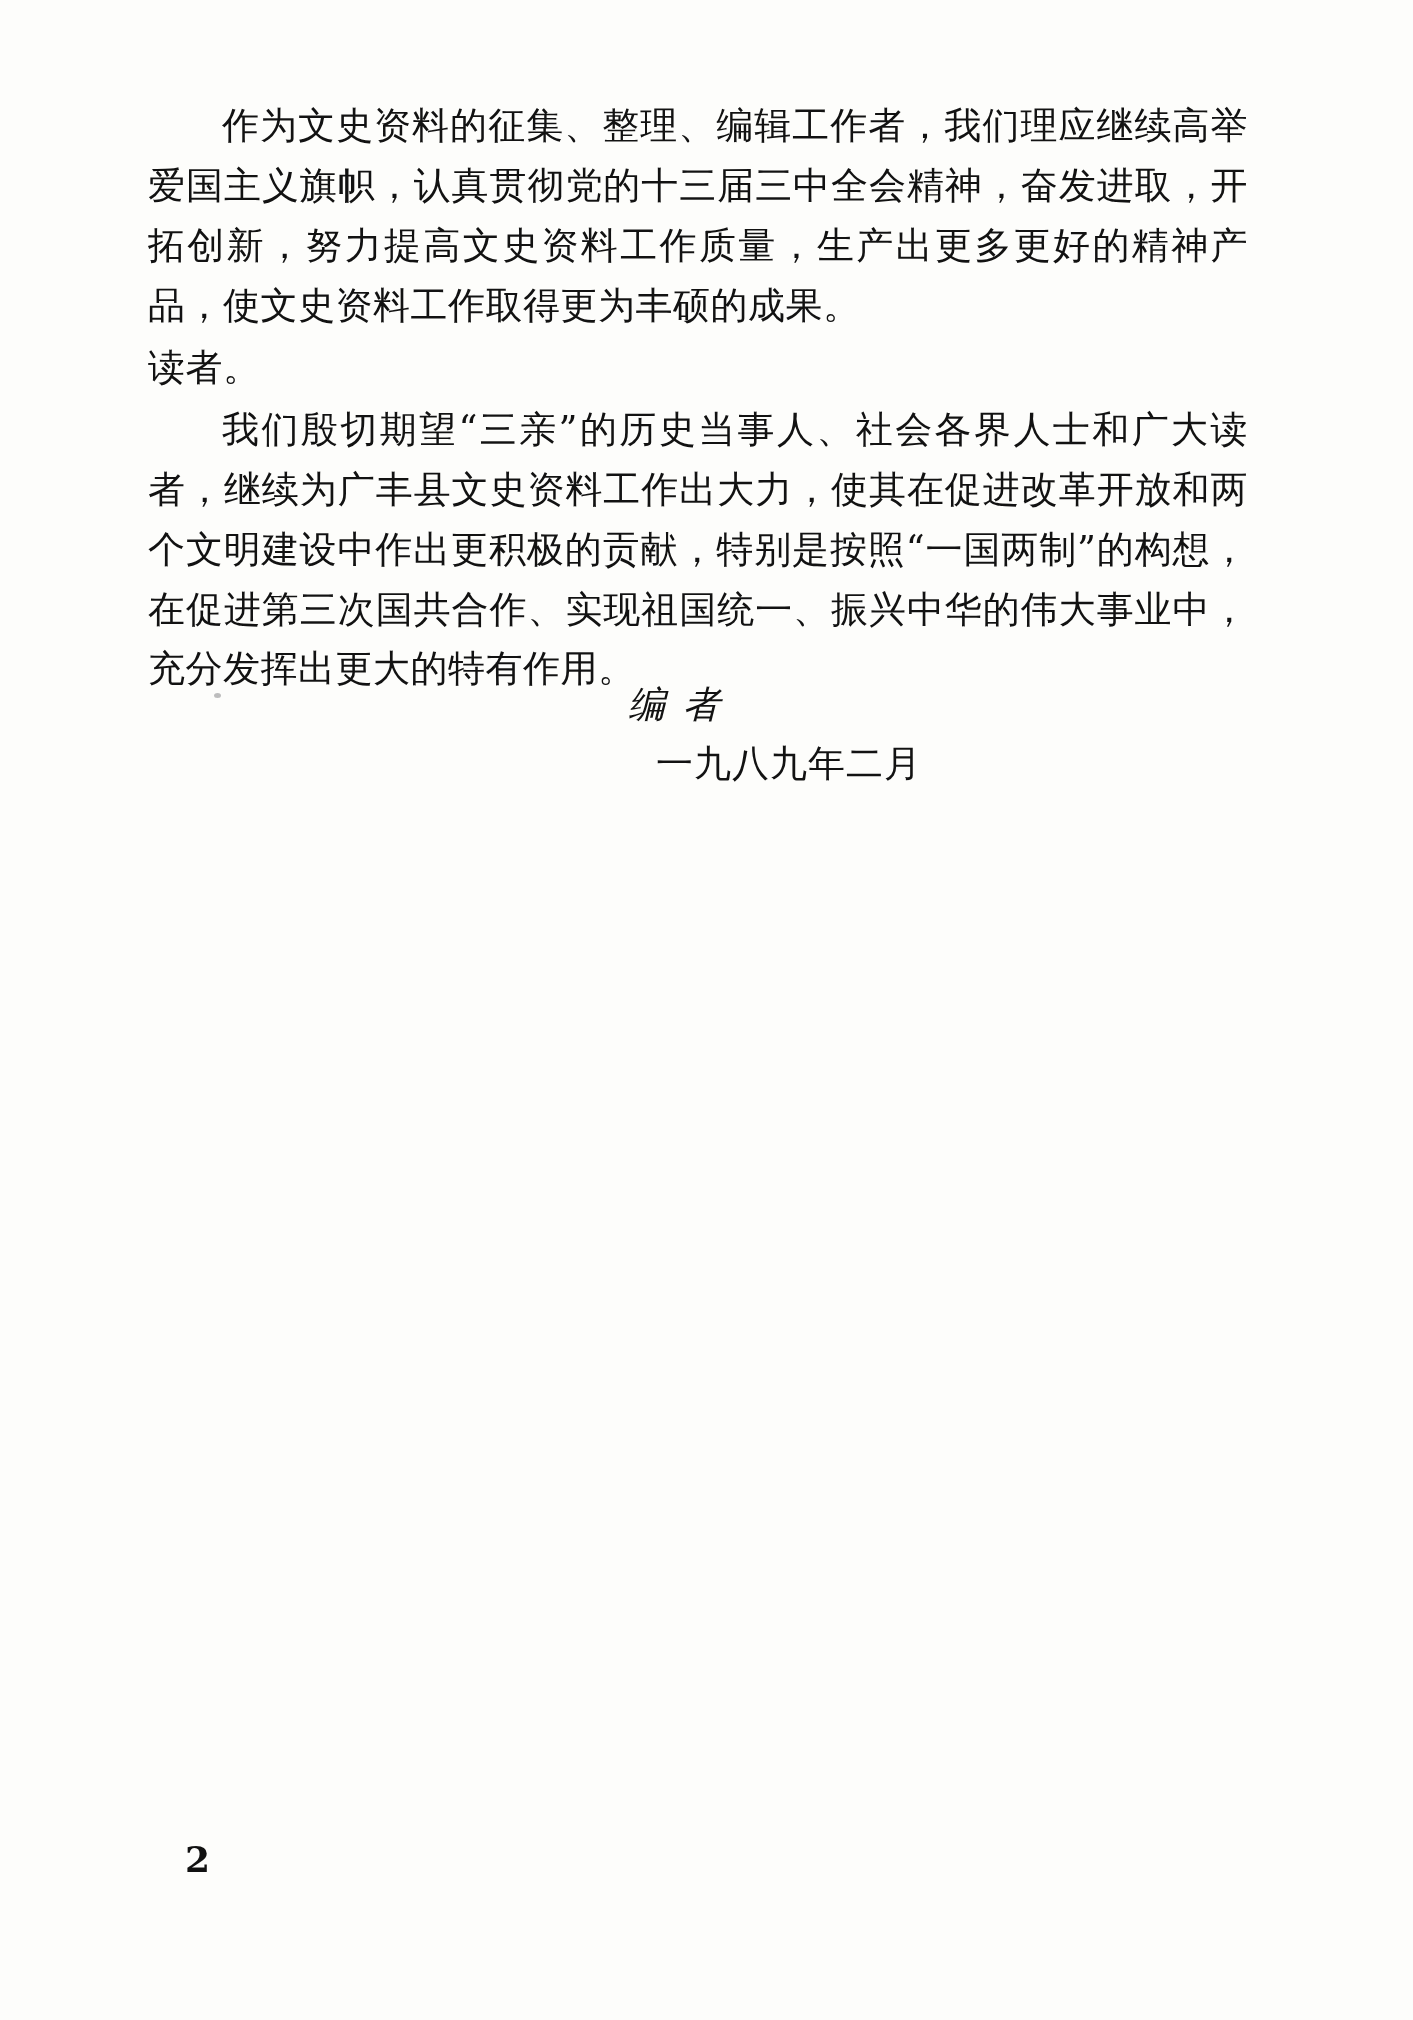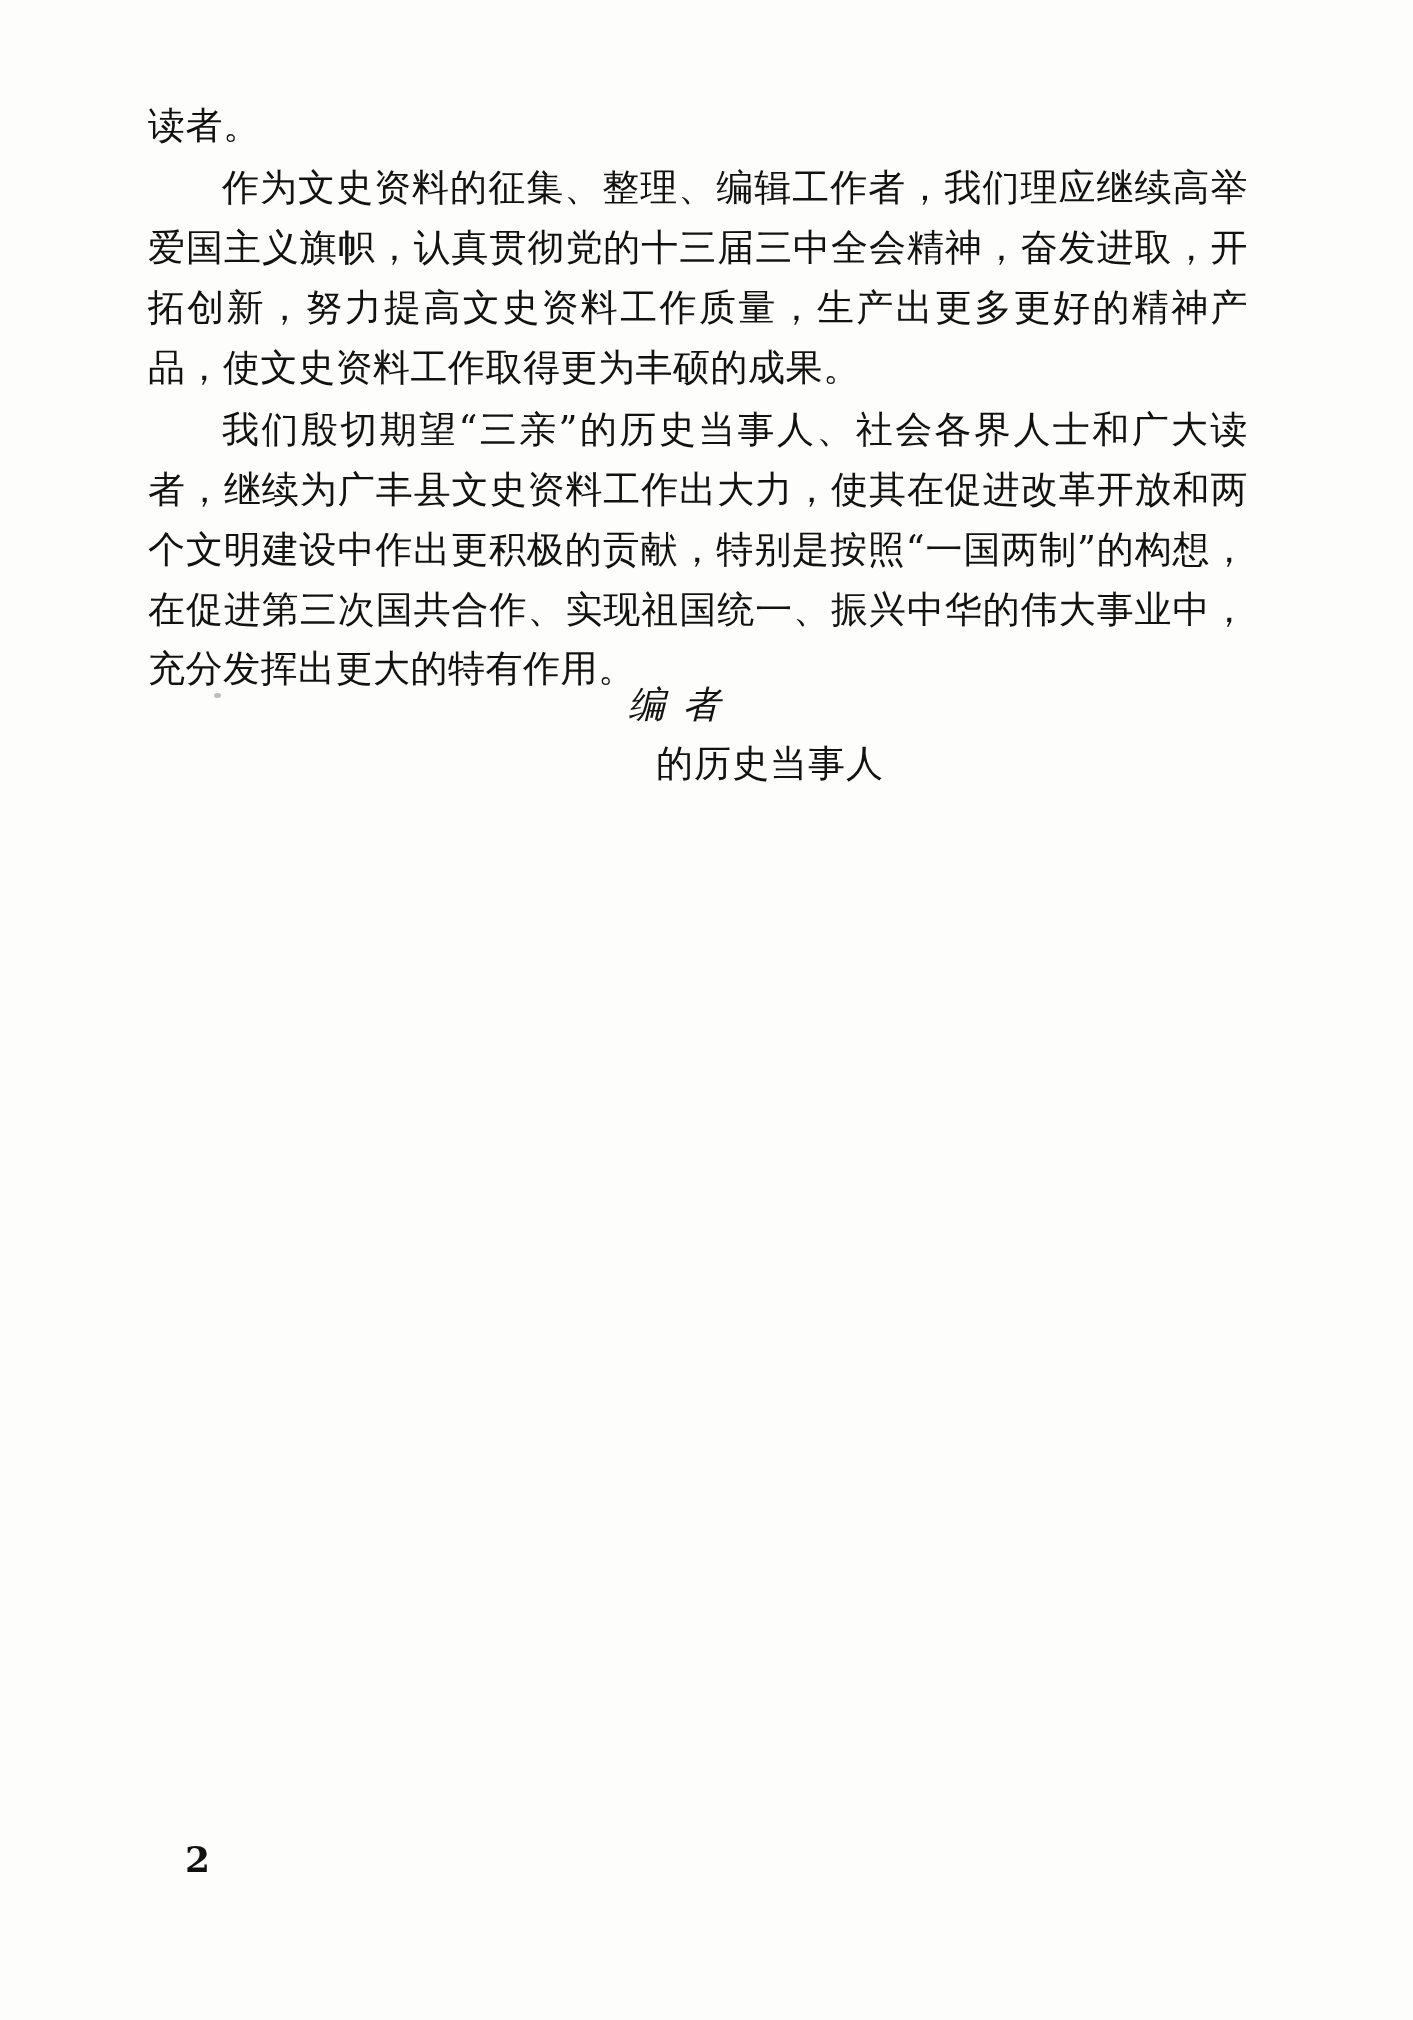--- a/index.html
+++ b/index.html
@@ -69,27 +69,27 @@
     background: #bdbdbd;
     border-radius: 50%;
   }
 </style>
 </head>
 <body>
 
 <div class="page">
 
   <div class="body-area">
+    <p class="para indent">作为文史资料的征集、整理、编辑工作者，我们理应继续高举爱国主义旗帜，认真贯彻党的十三届三中全会精神，奋发进取，开拓创新，努力提高文史资料工作质量，生产出更多更好的精神产品，使文史资料工作取得更为丰硕的成果。</p>
     <p class="para">读者。</p>
-    <p class="para indent">作为文史资料的征集、整理、编辑工作者，我们理应继续高举爱国主义旗帜，认真贯彻党的十三届三中全会精神，奋发进取，开拓创新，努力提高文史资料工作质量，生产出更多更好的精神产品，使文史资料工作取得更为丰硕的成果。</p>
     <p class="para indent">我们殷切期望“三亲”的历史当事人、社会各界人士和广大读者，继续为广丰县文史资料工作出大力，使其在促进改革开放和两个文明建设中作出更积极的贡献，特别是按照“一国两制”的构想，在促进第三次国共合作、实现祖国统一、振兴中华的伟大事业中，充分发挥出更大的特有作用。</p>
   </div>
 
   <div class="signature-block">
     <div class="sig-author">编者</div>
-    <div class="sig-date">的历史当事人</div>
+    <div class="sig-date">一九八九年二月</div>
   </div>
 
   <div class="speck" style="left:214px; top:693px;"></div>
 
   <div class="page-number">2</div>
 
 </div>
 
 </body></html>

